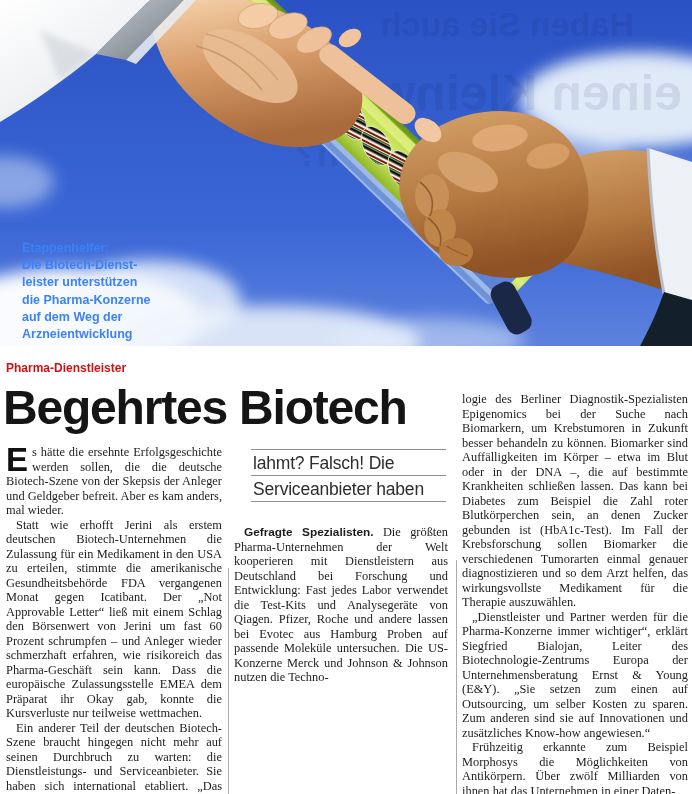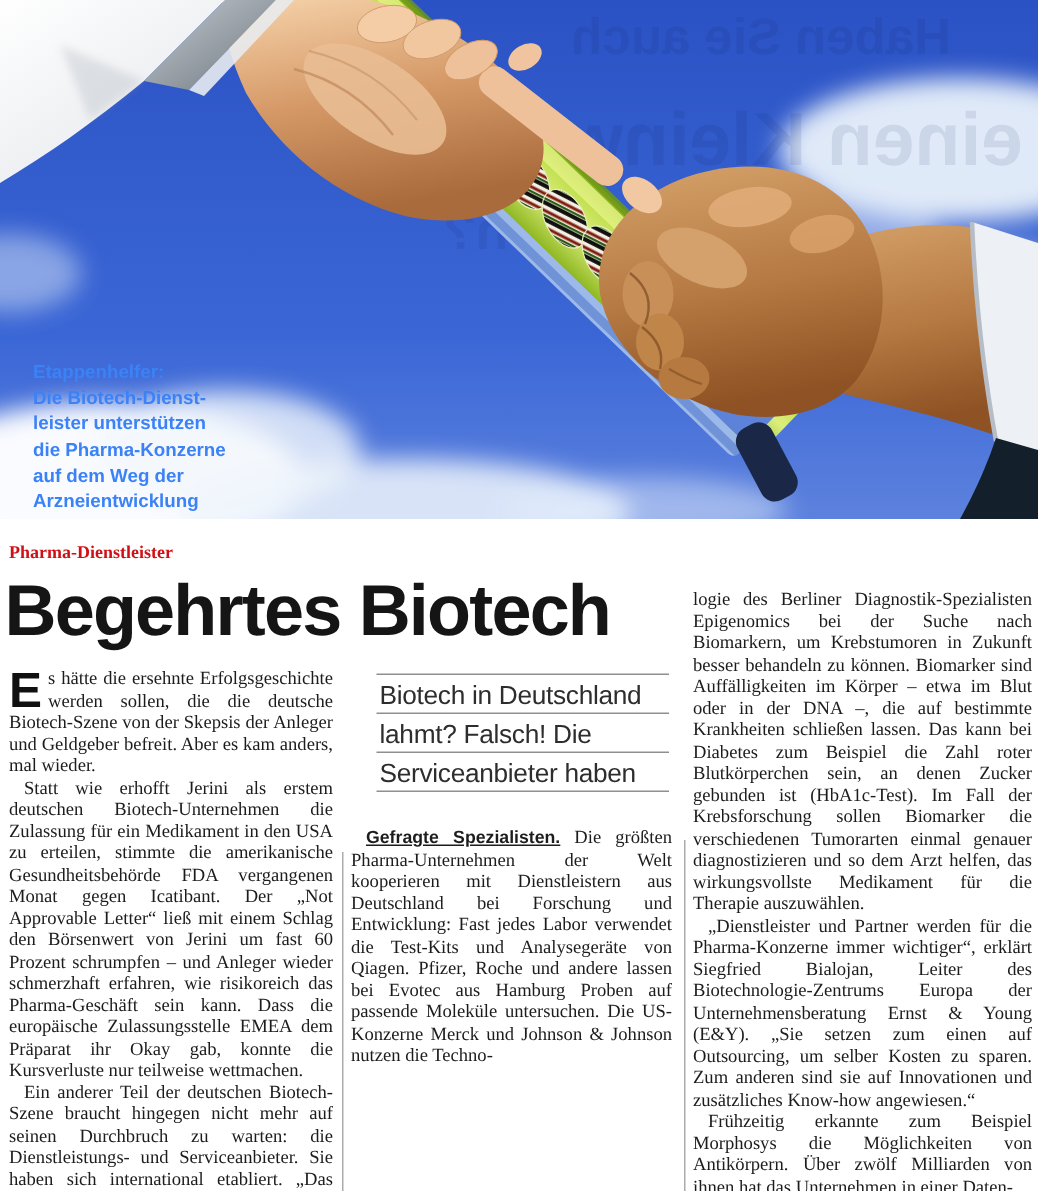--- a/index.html
+++ b/index.html
@@ -6,35 +6,35 @@
   .page{position:relative;width:692px;height:794px;overflow:hidden;background:#fff;
         font-family:"Liberation Serif",serif;}
   
   .photo{position:absolute;left:0;top:0;width:692px;height:346px;}
   .photo svg{display:block;}
   .caption{position:absolute;left:22px;top:240px;width:170px;color:#3b82f6;
            font-family:"Liberation Sans",sans-serif;font-weight:bold;
            font-size:12.5px;line-height:17.2px;}
   
   .kicker{position:absolute;left:6px;top:361px;color:#cf1016;
-          font-family:Liberation Serif, serif;font-weight:bold;font-size:12px;}
+          font-family:Liberation Sans, sans-serif;font-weight:bold;font-size:12px;}
   .headline{position:absolute;left:3px;top:386px;margin:0;color:#151515;
             font-family:"Liberation Sans",sans-serif;font-weight:bold;
             font-size:48px;line-height:44px;letter-spacing:-1.2px;}
   
   .col{position:absolute;font-size:12.4px;line-height:14.5px;color:#1c1c1c;
        text-align:justify;hyphens:auto;-webkit-hyphens:auto;}
   .col p{margin:0;}
   .col p.indent{text-indent:10px;}
   .col1{left:6px;top:445px;width:216px;}
   .col2{left:234px;top:443px;width:214px;}
   .col3{left:462px;top:392px;width:226px;}
   .dropcap{float:left;font-family:"Liberation Sans",sans-serif;font-weight:bold;
            font-size:33px;line-height:28px;margin:1px 4px 0 0;color:#101010;}
-  .runin{font-family:"Liberation Sans",sans-serif;font-weight:bold;font-size:11.8px;text-decoration:underline;}
+  .runin{font-family:"Liberation Sans",sans-serif;font-weight:bold;font-size:11.8px;}
   
   .quote{margin:6px 0 23px 17px;width:195px;text-align:left;
          font-family:"Liberation Sans",sans-serif;font-size:17.5px;
          line-height:20px;color:#2d2d2d;letter-spacing:-0.2px;}
   .quote .qline{border-top:1px solid #8f8f8f;padding:3px 0 2px 2px;}
   .quote .qline:last-child{border-bottom:1px solid #8f8f8f;}
   
   .vrule{position:absolute;width:1px;background:#ababab;}
   .vrule.r1{left:228px;top:568px;height:226px;}
   .vrule.r2{left:456px;top:560px;height:234px;}
@@ -186,21 +186,20 @@
   <h1 class="headline">Begehrtes Biotech</h1>
 
   <div class="col col1">
     <p><span class="dropcap">E</span><span>s hätte die ersehnte Erfolgsgeschichte werden sollen, die die deutsche Biotech-Szene von der Skepsis der Anleger und Geldgeber befreit. Aber es kam anders, mal wieder.</span></p>
     <p class="indent">Statt wie erhofft Jerini als erstem deutschen Biotech-Unternehmen die Zulassung für ein Medikament in den USA zu erteilen, stimmte die amerikanische Gesundheitsbehörde FDA vergangenen Monat gegen Icatibant. Der „Not Approvable Letter“ ließ mit einem Schlag den Börsenwert von Jerini um fast 60 Prozent schrumpfen – und Anleger wieder schmerzhaft erfahren, wie risikoreich das Pharma-Geschäft sein kann. Dass die europäische Zulassungsstelle EMEA dem Präparat ihr Okay gab, konnte die Kursverluste nur teilweise wettmachen.</p>
     <p class="indent">Ein anderer Teil der deutschen Biotech-Szene braucht hingegen nicht mehr auf seinen Durchbruch zu warten: die Dienstleistungs- und Serviceanbieter. Sie haben sich international etabliert. „Das sind</p>
   </div>
 
   <div class="col col2">
     <div class="quote">
-      <div class="qline">Biotech in Deutschland</div>
       <div class="qline">lahmt? Falsch! Die</div>
       <div class="qline">Serviceanbieter haben</div>
     </div>
     <p class="indent"><span class="runin">Gefragte Spezialisten.</span><span> Die größten Pharma-Unternehmen der Welt kooperieren mit Dienstleistern aus Deutschland bei Forschung und Entwicklung: Fast jedes Labor verwendet die Test-Kits und Analysegeräte von Qiagen. Pfizer, Roche und andere lassen bei Evotec aus Hamburg Proben auf passende Moleküle untersuchen. Die US-Konzerne Merck und Johnson &amp; Johnson nutzen die Techno-</span></p>
   </div>
 
   <div class="col col3">
     <p>logie des Berliner Diagnostik-Spezialisten Epigenomics bei der Suche nach Biomarkern, um Krebstumoren in Zukunft besser behandeln zu können. Biomarker sind Auffälligkeiten im Körper – etwa im Blut oder in der DNA –, die auf bestimmte Krankheiten schließen lassen. Das kann bei Diabetes zum Beispiel die Zahl roter Blutkörperchen sein, an denen Zucker gebunden ist (HbA1c-Test). Im Fall der Krebsforschung sollen Biomarker die verschiedenen Tumorarten einmal genauer diagnostizieren und so dem Arzt helfen, das wirkungsvollste Medikament für die Therapie auszuwählen.</p>
     <p class="indent">„Dienstleister und Partner werden für die Pharma-Konzerne immer wichtiger“, erklärt Siegfried Bialojan, Leiter des Biotechnologie-Zentrums Europa der Unternehmensberatung Ernst &amp; Young (E&amp;Y). „Sie setzen zum einen auf Outsourcing, um selber Kosten zu sparen. Zum anderen sind sie auf Innovationen und zusätzliches Know-how angewiesen.“</p>
     <p class="indent">Frühzeitig erkannte zum Beispiel Morphosys die Möglichkeiten von Antikörpern. Über zwölf Milliarden von ihnen hat das Unternehmen in einer Daten-</p>

